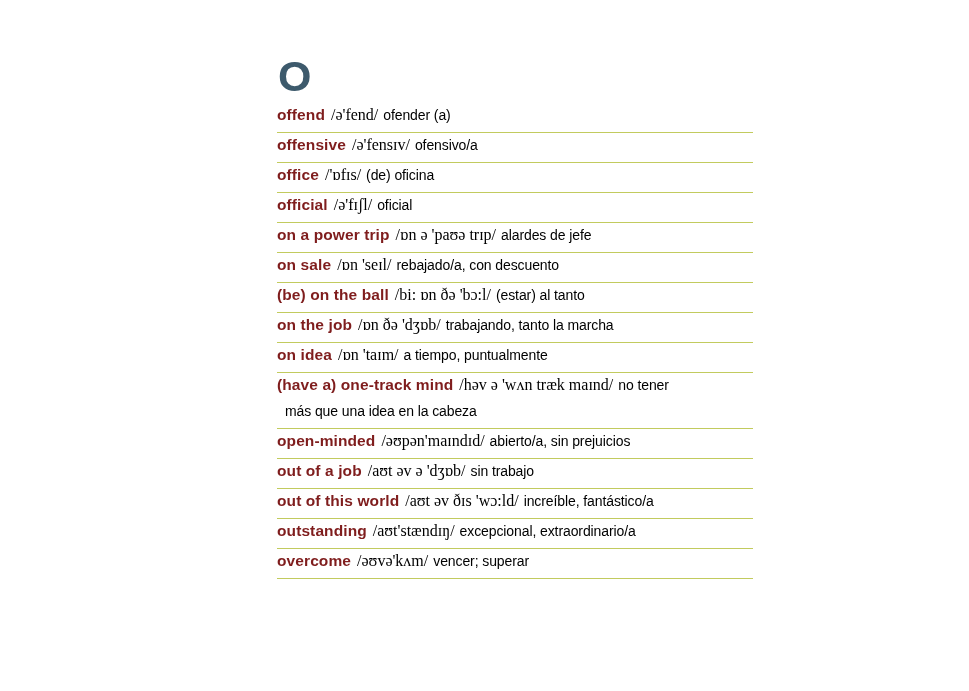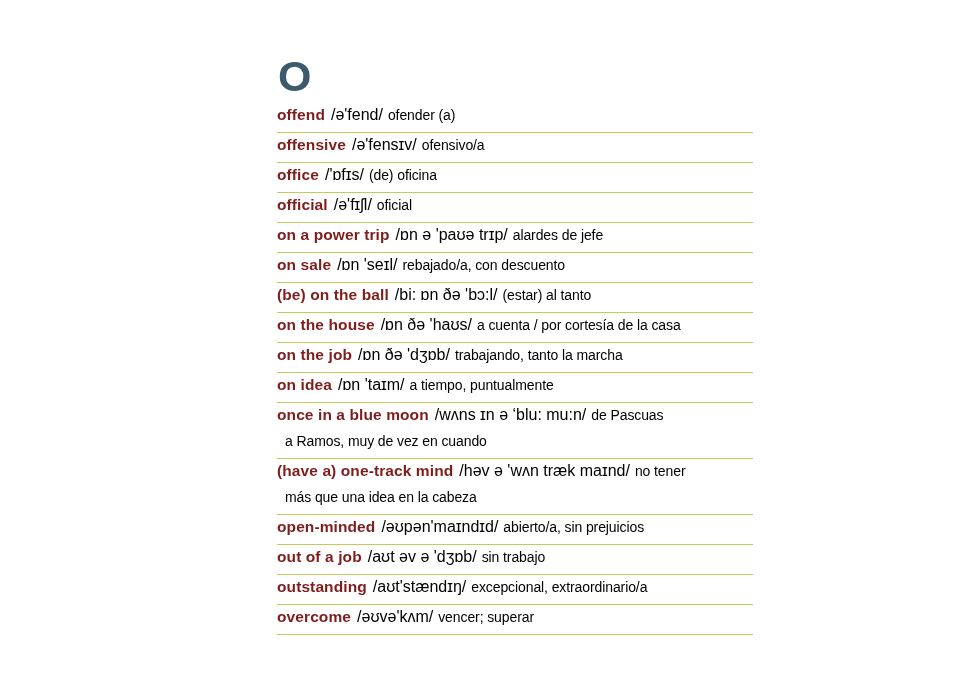--- a/index.html
+++ b/index.html
@@ -35,21 +35,21 @@
     font-size: 0;
   }
   .word {
     font-family: "Liberation Sans", sans-serif;
     font-weight: bold;
     font-size: 15.5px;
     color: #7f1d1d;
     letter-spacing: 0.1px;
   }
   .ipa {
-    font-family: Liberation Sans, sans-serif;
+    font-family: Liberation Serif, serif;
     font-size: 16px;
     color: #000000;
     margin: 0 5px 0 6px;
   }
   .trans {
     font-family: Liberation Sans, sans-serif;
     font-size: 14px;
     color: #000000;
     white-space: pre-wrap;
     letter-spacing: -0.1px;
@@ -82,50 +82,46 @@
   </div>
 
   <div class="entry">
     <span class="word">on sale</span><span class="ipa">/ɒn 'seɪl/</span><span class="trans">rebajado/a, con descuento</span>
   </div>
 
   <div class="entry">
     <span class="word">(be) on the ball</span><span class="ipa">/bi: ɒn ðə 'bɔ:l/</span><span class="trans">(estar) al tanto</span>
   </div>
 
-  <div class="entry">
-    <span class="word">on the house</span><span class="ipa">/ɒn ðə 'haʊs/</span><span class="trans">a cuenta / por cortesía de la casa</span>
-  </div>
 
   <div class="entry">
     <span class="word">on the job</span><span class="ipa">/ɒn ðə 'dʒɒb/</span><span class="trans">trabajando, tanto la marcha</span>
   </div>
 
   <div class="entry">
     <span class="word">on idea</span><span class="ipa">/ɒn 'taɪm/</span><span class="trans">a tiempo, puntualmente</span>
   </div>
 
-  <div class="entry">
-    <span class="word">once in a blue moon</span><span class="ipa">/wʌns ɪn ə ‘blu: mu:n/</span><span class="trans">de Pascuas
-a Ramos, muy de vez en cuando</span>
-  </div>
 
   <div class="entry">
     <span class="word">(have a) one-track mind</span><span class="ipa">/həv ə 'wʌn træk maɪnd/</span><span class="trans">no tener
 más que una idea en la cabeza</span>
   </div>
 
   <div class="entry">
     <span class="word">open-minded</span><span class="ipa">/əʊpən'maɪndɪd/</span><span class="trans">abierto/a, sin prejuicios</span>
   </div>
 
   <div class="entry">
     <span class="word">out of a job</span><span class="ipa">/aʊt əv ə 'dʒɒb/</span><span class="trans">sin trabajo</span>
   </div>
 
+  <div class="entry">
+    <span class="word">out of this world</span><span class="ipa">/aʊt əv ðɪs 'wɔ:ld/</span><span class="trans">increíble, fantástico/a</span>
+  </div>
 
   <div class="entry">
     <span class="word">outstanding</span><span class="ipa">/aʊt'stændɪŋ/</span><span class="trans">excepcional, extraordinario/a</span>
   </div>
 
   <div class="entry">
     <span class="word">overcome</span><span class="ipa">/əʊvə'kʌm/</span><span class="trans">vencer; superar</span>
   </div>
 </div>
 </div>

